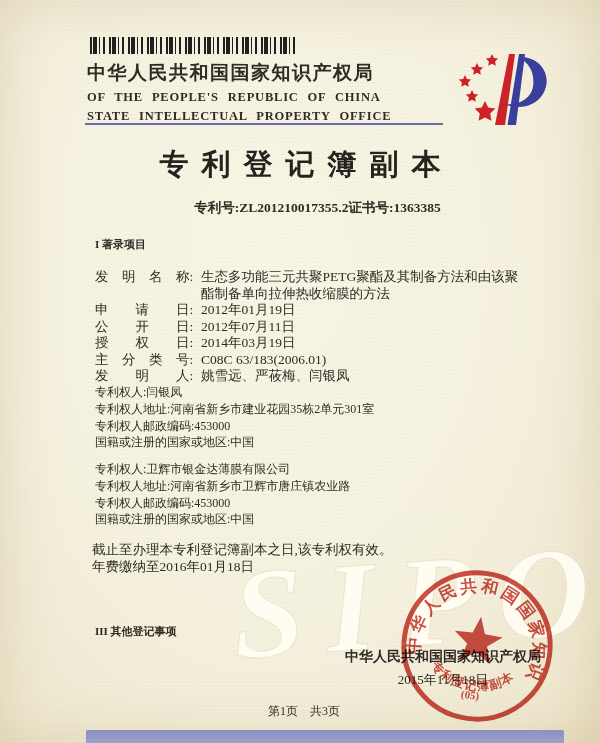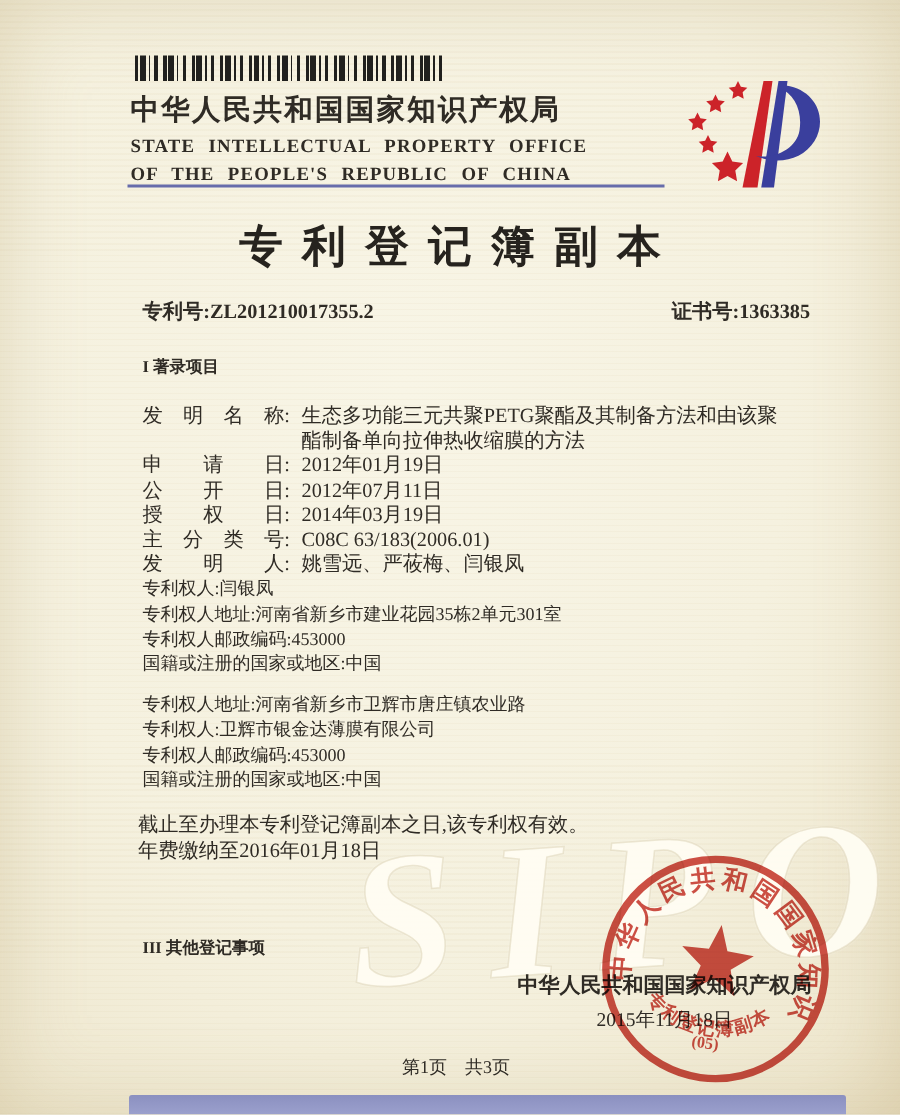--- a/index.html
+++ b/index.html
@@ -42,21 +42,21 @@
   .org-en{font-size:12.5px;font-weight:700;letter-spacing:0.8px;word-spacing:5px;margin-top:4px;white-space:nowrap;}
   .accent-line{position:absolute;left:85px;top:123px;width:358px;height:2px;background:#676cab;}
   .logo{position:absolute;left:452px;top:45px;width:100px;height:88px;}
   
   .title{
     position:absolute;left:0;top:145px;width:600px;text-align:center;
     font-size:29px;font-weight:700;letter-spacing:13px;text-indent:13px;
     color:#26231e;
   }
   
-  .numbers{position:absolute;left:95px;top:199px;width:445px;display:flex;justify-content:space-between;
+  .numbers{position:absolute;left:95px;top:199px;width:445px;display:flex;justify-content:center;
     font-size:13.5px;font-weight:700;}
   
   .sec-heading{font-size:11px;font-weight:700;}
   .sec1{position:absolute;left:95px;top:237px;width:460px;}
   .bib{margin-top:17px;font-size:13.5px;line-height:16.5px;}
   .row{display:flex;}
   .lbl{width:106px;flex:none;white-space:nowrap;}
   .val{width:324px;}
   .patentee{position:absolute;left:95px;width:460px;font-size:12px;line-height:16.8px;font-family:Liberation Serif, serif;}
   .p1{top:384px;} .p2{top:461px;}
@@ -84,22 +84,22 @@
 <body>
 
 <div class="page">
 
   <div class="watermark">SIPO</div>
 
   <div class="barcode"></div>
 
   <div class="org">
     <div class="org-cn">中华人民共和国国家知识产权局</div>
+    <div class="org-en">OF THE PEOPLE'S REPUBLIC OF CHINA</div>
     <div class="org-en">STATE INTELLECTUAL PROPERTY OFFICE</div>
-    <div class="org-en">OF THE PEOPLE'S REPUBLIC OF CHINA</div>
   </div>
   <div class="accent-line"></div>
 
   <svg class="logo" viewBox="0 0 100 88" aria-hidden="true">
     <g fill="#cc2329">
       <path d="M33 56 l3.2 6.6 7.2 1 -5.2 5 1.2 7.2 -6.4 -3.4 -6.4 3.4 1.2 -7.2 -5.2 -5 7.2 -1 Z"></path>
       <path d="M20 45 l1.9 3.9 4.3 .6 -3.1 3 .7 4.3 -3.8 -2 -3.8 2 .7 -4.3 -3.1 -3 4.3 -.6 Z"></path>
       <path d="M13 30 l1.9 3.9 4.3 .6 -3.1 3 .7 4.3 -3.8 -2 -3.8 2 .7 -4.3 -3.1 -3 4.3 -.6 Z"></path>
       <path d="M25 18 l1.9 3.9 4.3 .6 -3.1 3 .7 4.3 -3.8 -2 -3.8 2 .7 -4.3 -3.1 -3 4.3 -.6 Z"></path>
       <path d="M40 9 l1.9 3.9 4.3 .6 -3.1 3 .7 4.3 -3.8 -2 -3.8 2 .7 -4.3 -3.1 -3 4.3 -.6 Z"></path>
@@ -149,22 +149,22 @@
   </div>
 
   <div class="patentee p1">
     <div>专利权人:闫银凤</div>
     <div>专利权人地址:河南省新乡市建业花园35栋2单元301室</div>
     <div>专利权人邮政编码:453000</div>
     <div>国籍或注册的国家或地区:中国</div>
   </div>
 
   <div class="patentee p2">
+    <div>专利权人:卫辉市银金达薄膜有限公司</div>
     <div>专利权人地址:河南省新乡市卫辉市唐庄镇农业路</div>
-    <div>专利权人:卫辉市银金达薄膜有限公司</div>
     <div>专利权人邮政编码:453000</div>
     <div>国籍或注册的国家或地区:中国</div>
   </div>
 
   <div class="legal">
     <div>截止至办理本专利登记簿副本之日,该专利权有效。</div>
     <div>年费缴纳至2016年01月18日</div>
   </div>
 
   <div class="other sec-heading">III 其他登记事项</div>

